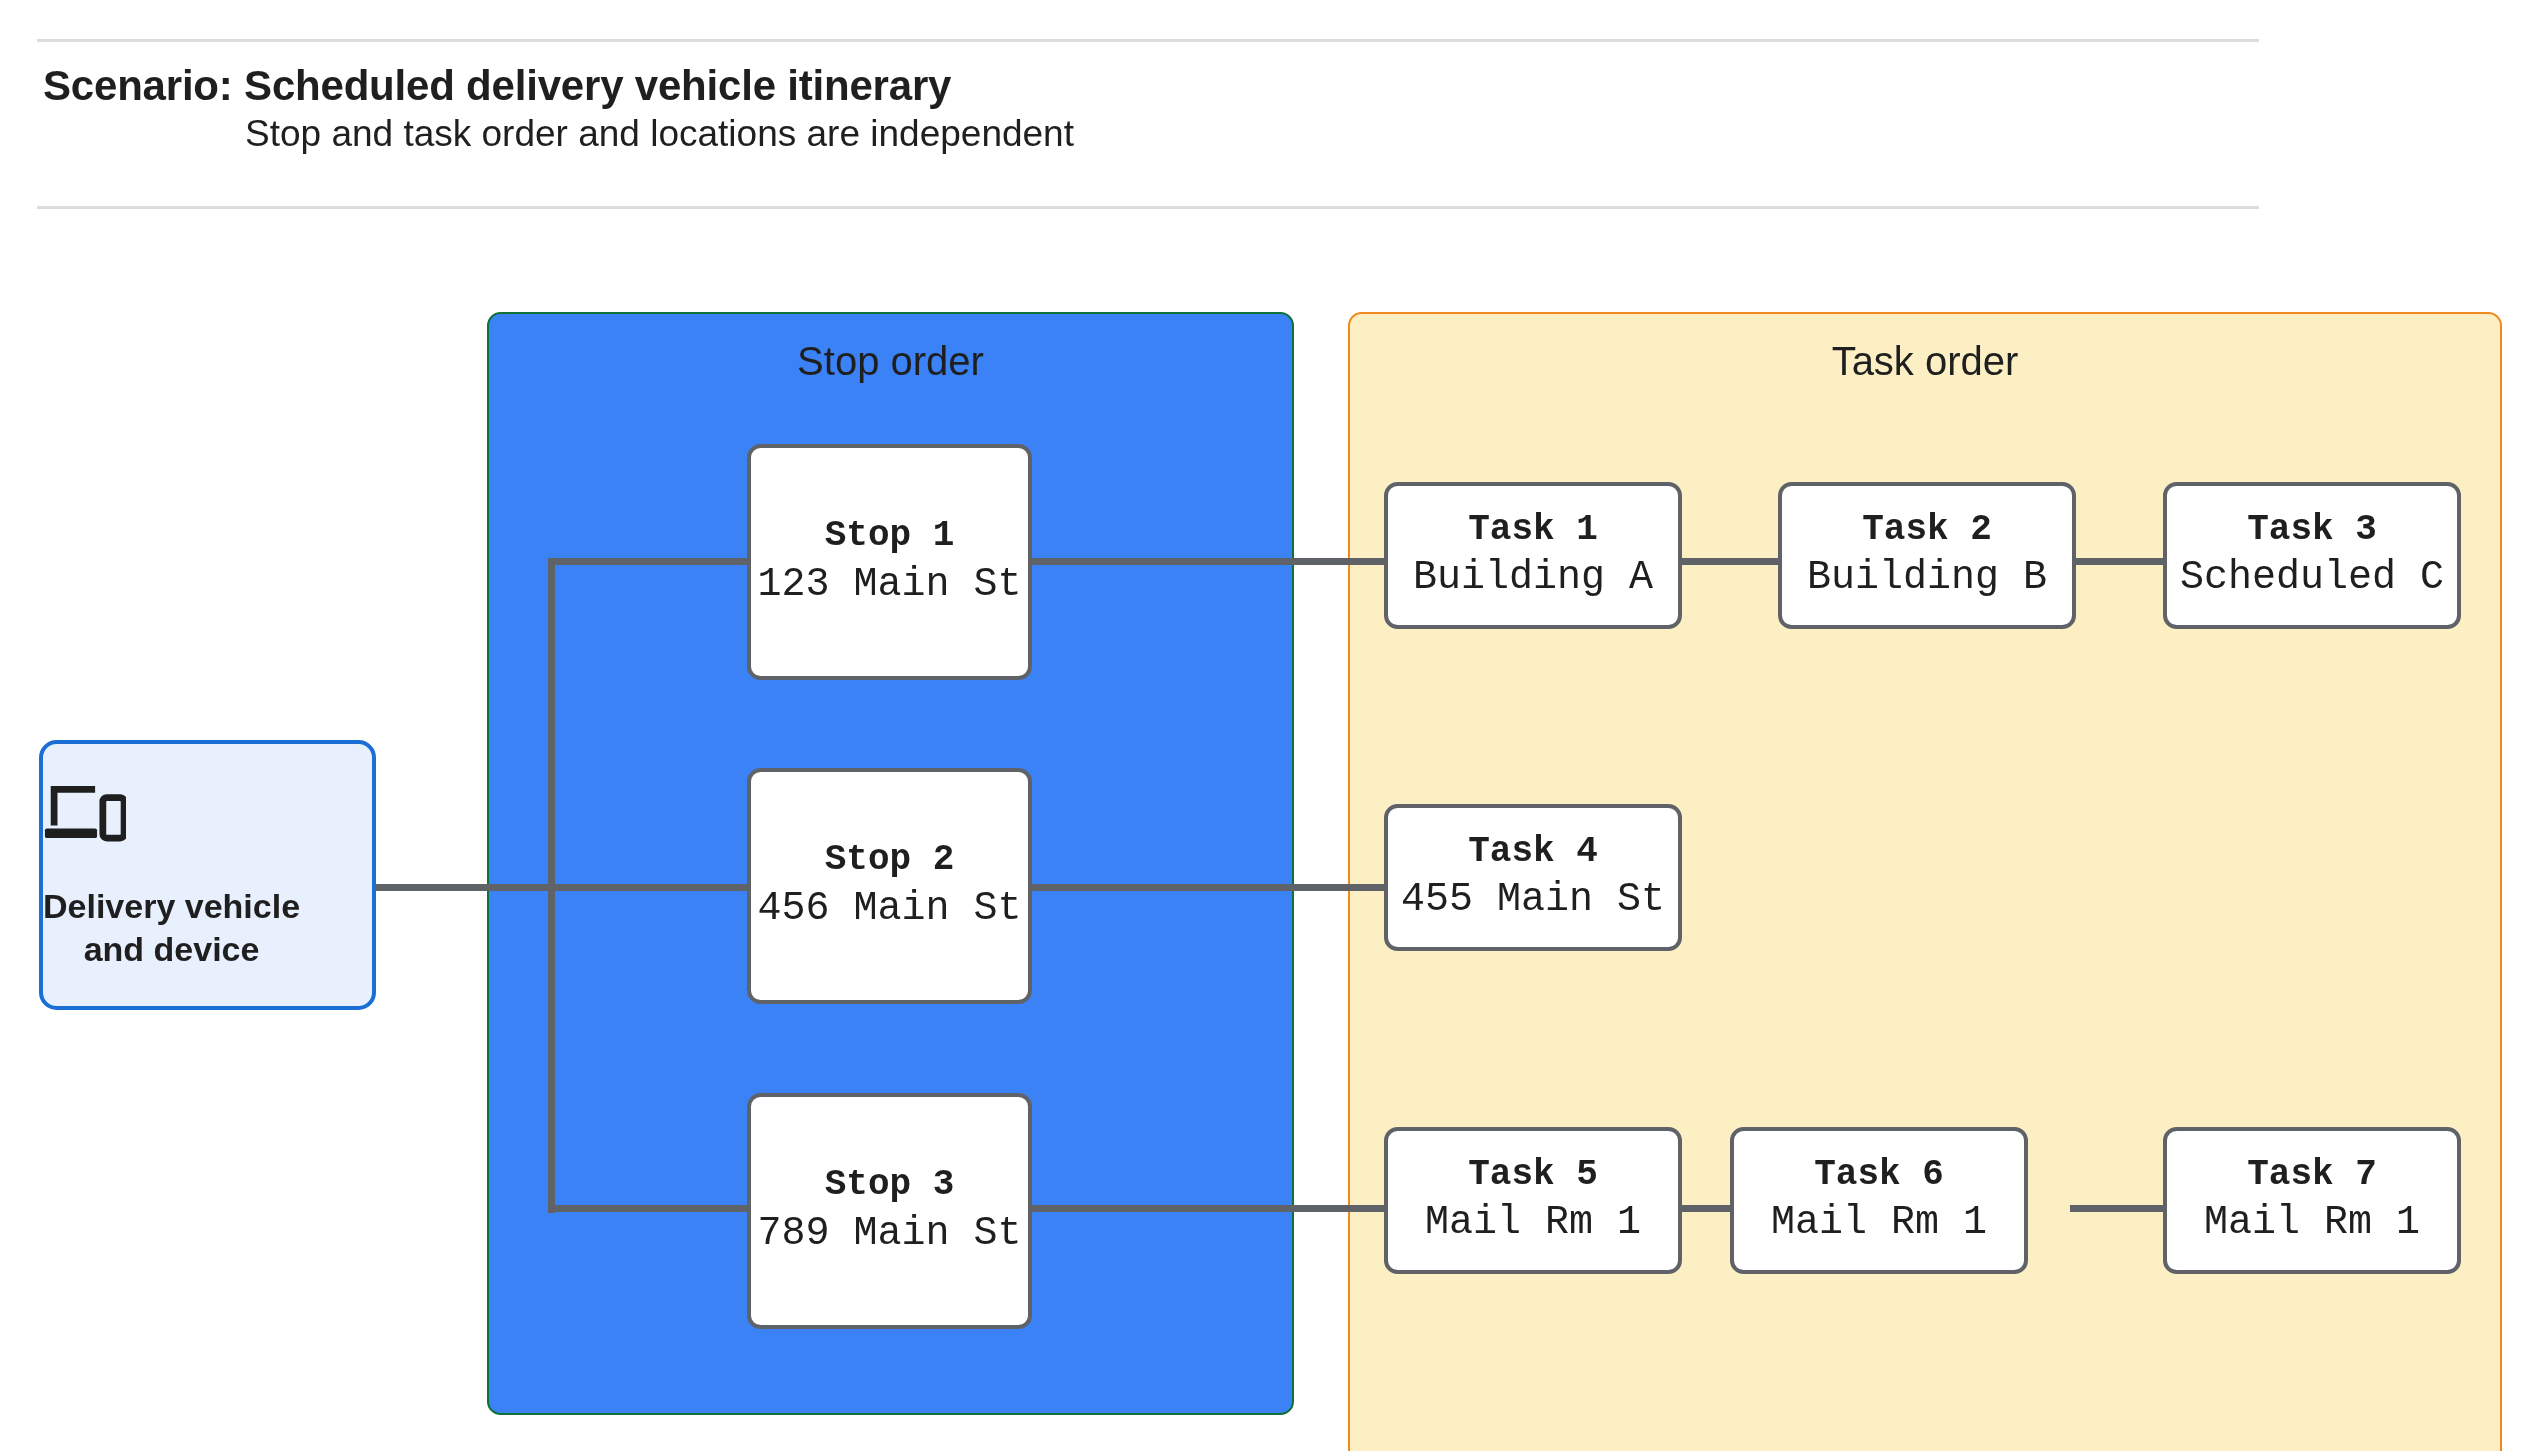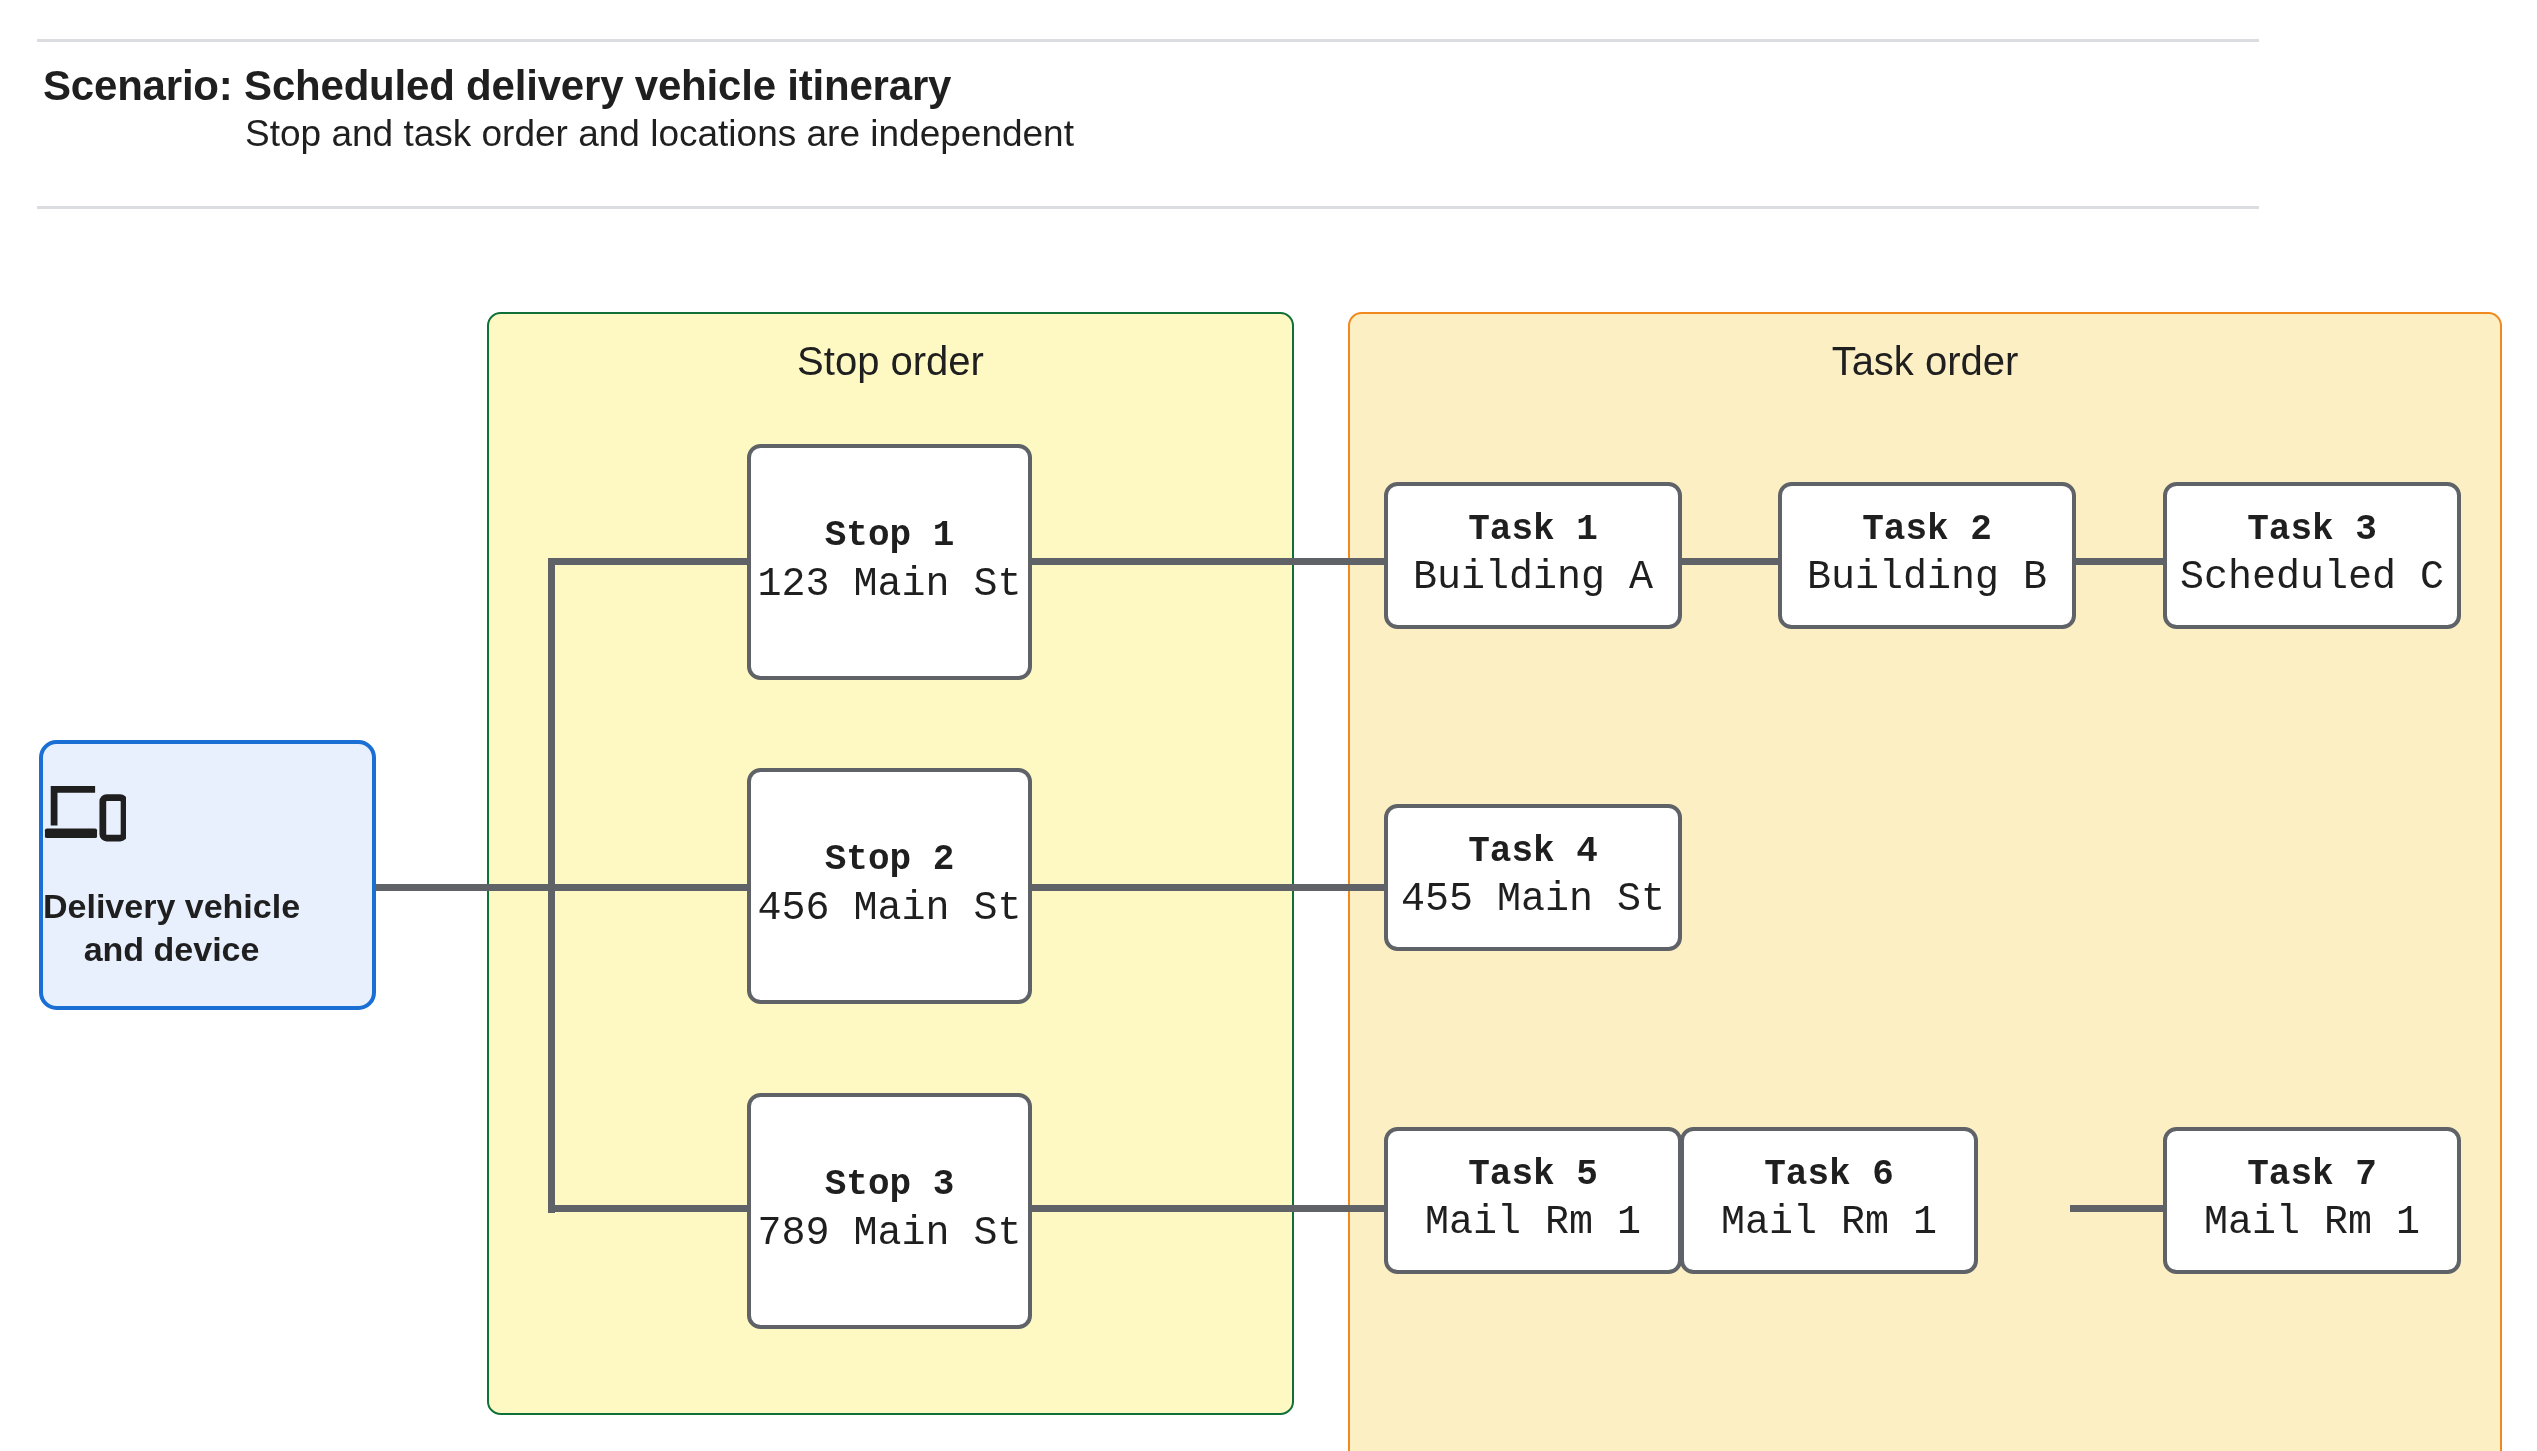--- a/index.html
+++ b/index.html
@@ -56,21 +56,21 @@
     top: 25px;
     left: 0;
     right: 0;
     text-align: center;
     font-size: 40px;
     font-weight: 400;
   }
   .group.stops {
     left: 487px;  top: 312px;
     width: 807px; height: 1103px;
-    background: #fef9c3;
+    background: #3b82f6;
     border: 2.9px solid #0f7038;
   }
   .group.tasks {
     left: 1348px; top: 312px;
     width: 1154px; height: 1309px;
     background: #fdefc4;
     border: 2.9px solid #f08a1e;
   }
 
   
@@ -114,21 +114,21 @@
   .stop-1 { left: 747px; top: 444px; }
   .stop-2 { left: 747px; top: 768px; }
   .stop-3 { left: 747px; top: 1093px; }
 
   
   .task-1 { left: 1384px; top: 482px; }
   .task-2 { left: 1778px; top: 482px; }
   .task-3 { left: 2163px; top: 482px; }
   .task-4 { left: 1384px; top: 804px; }
   .task-5 { left: 1384px; top: 1127px; }
-  .task-6 { left: 1680px; top: 1127px; }
+  .task-6 { left: 1730px; top: 1127px; }
   .task-7 { left: 2163px; top: 1127px; }
 
   
   .vehicle {
     position: absolute;
     left: 39px;
     top: 740px;
     width: 337px;
     height: 270px;
     box-sizing: border-box;

